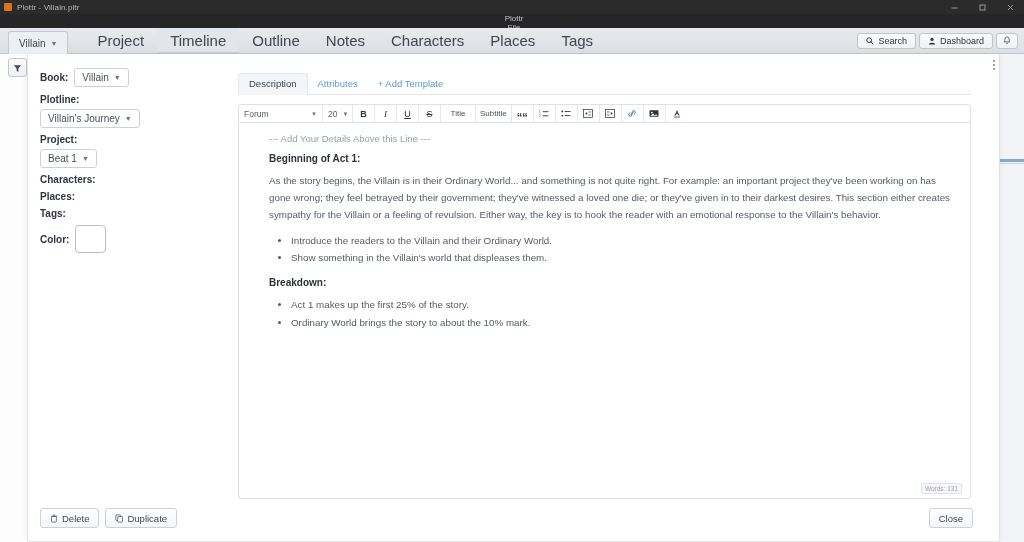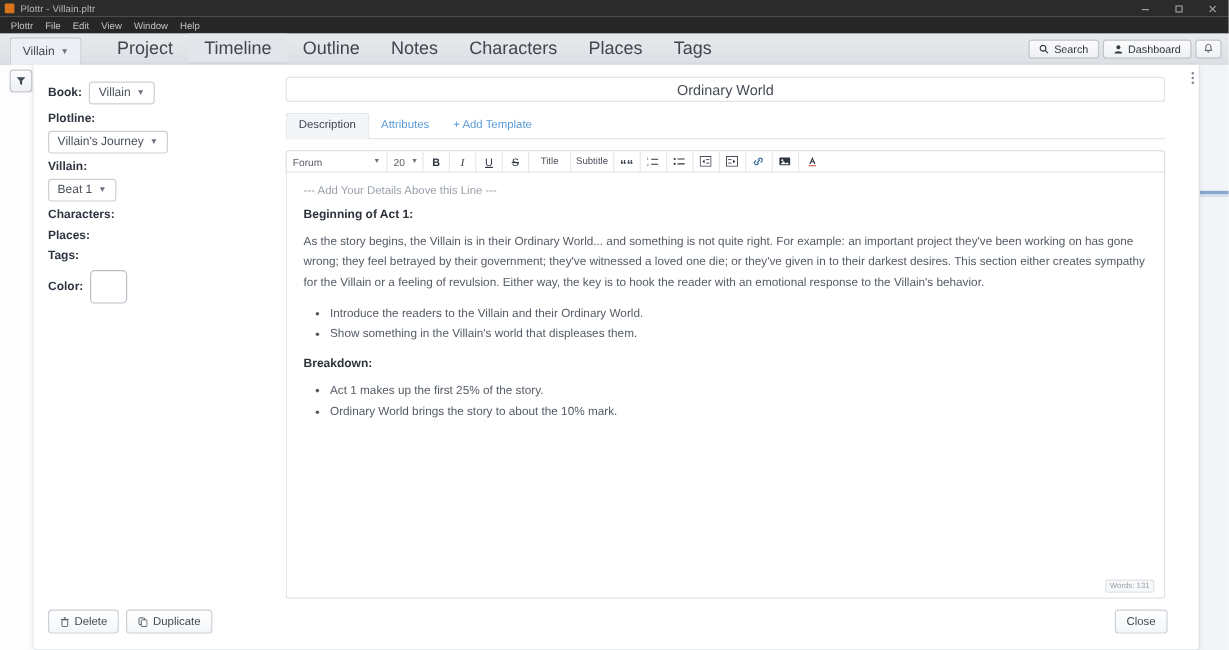--- a/index.html
+++ b/index.html
@@ -30,21 +30,21 @@
   }
   .win-btn {
     width: 28px; height: 14px; display: flex;
     align-items: center; justify-content: center;
     color: #9a9a9a; font-size: 9px; line-height: 1;
   }
   .win-btn svg { display:block; }
 
   .menubar {
     height: 14px; background: #262626;
-    display: flex; align-items: center; padding-left: 4px;
+    display: flex; align-items: center; padding-left: 4px; flex-direction: column;
   }
   .menu-item {
     color: #c2c2c2; font-size: 8px; padding: 0 5px;
     white-space: nowrap;
   }
 
   
   .navbar {
     height: 26px;
     background: linear-gradient(180deg,#e8eaed 0%, #dcdfe4 100%);
@@ -213,21 +213,21 @@
     font-size: 9px; color: #2e3540;
   }
   .tb-btn.wide { min-width: 35px; font-size: 8px; color:#4a515b; }
   .tb-btn:last-child { border-right: none; }
   .tb-btn svg { display: block; }
 
   .rt-body {
     border: 1px solid #dde1e6; border-top: none;
     border-radius: 0 0 3px 3px;
     background: #fff; flex: 1 1 auto;
-    padding: 10px 14px 0 14px;
+    padding: 10px 14px 0 30px;
     position: relative; overflow: hidden;
     font-family: "Liberation Sans", sans-serif;
   }
   .doc-hint {
     font-size: 9.5px; color: #9aa1ab; margin-bottom: 9px;
   }
   .doc-h {
     font-size: 10px; font-weight: bold; color: #2c323b;
     margin: 0 0 9px 0;
   }
@@ -372,21 +372,21 @@
 
       <div class="meta-block">
         <span class="meta-label">Plotline:</span>
         <span class="pill">
           <span>Villain's Journey</span>
           <span class="caret">▼</span>
         </span>
       </div>
 
       <div class="meta-block">
-        <span class="meta-label">Villain:</span>
+        <span class="meta-label">Project:</span>
         <span class="pill">
           <span>Beat 1</span>
           <span class="caret">▼</span>
         </span>
       </div>
 
       <div class="meta-block">
         <span class="meta-label">Characters:</span>
       </div>
       <div class="meta-block">
@@ -427,23 +427,20 @@
     <div class="editor-col">
 
       <div class="kebab">
         <span style="display:flex;flex-direction:column;align-items:center;">
           <span class="dot"></span>
             <span class="dot"></span>
             <span class="dot"></span>
         </span>
       </div>
 
-      <div class="title-field">
-        <span>Ordinary World</span>
-      </div>
 
       <div class="tabs">
         <div class="tab active">Description</div>
         <div class="tab">Attributes</div>
         <div class="tab">+ Add Template</div>
       </div>
 
       <div class="rt-wrap">
 
         <div class="rt-toolbar">

